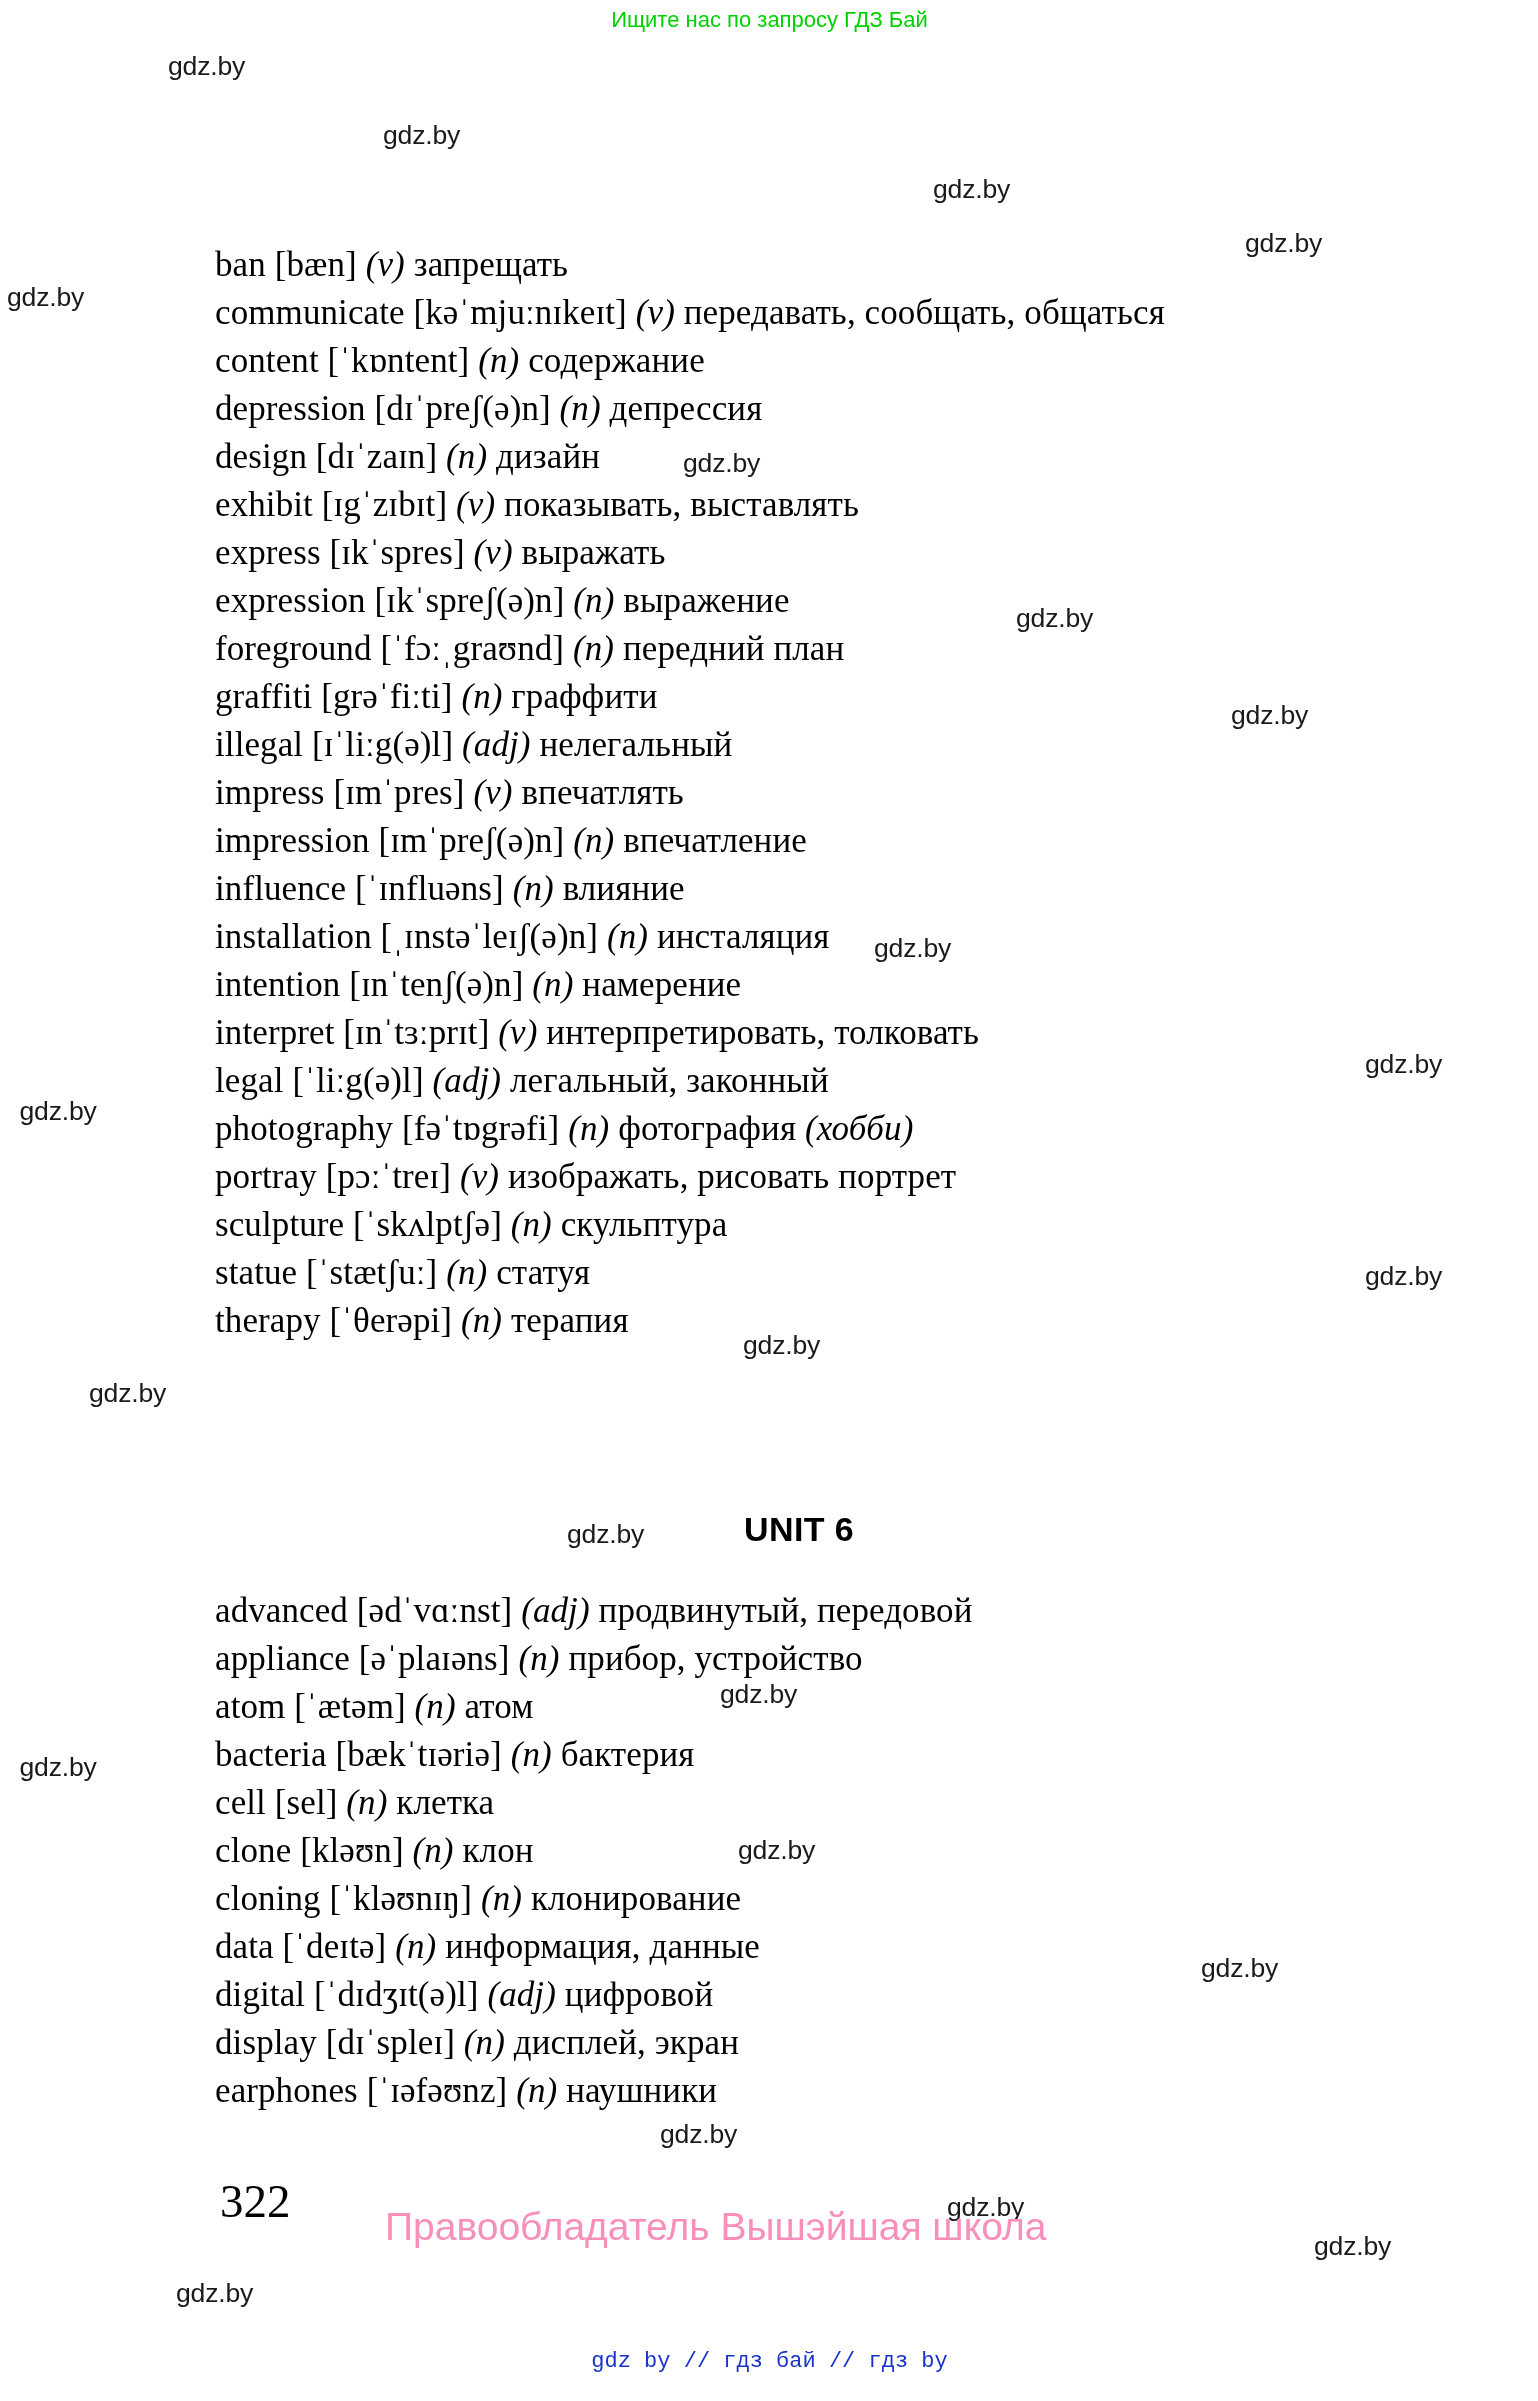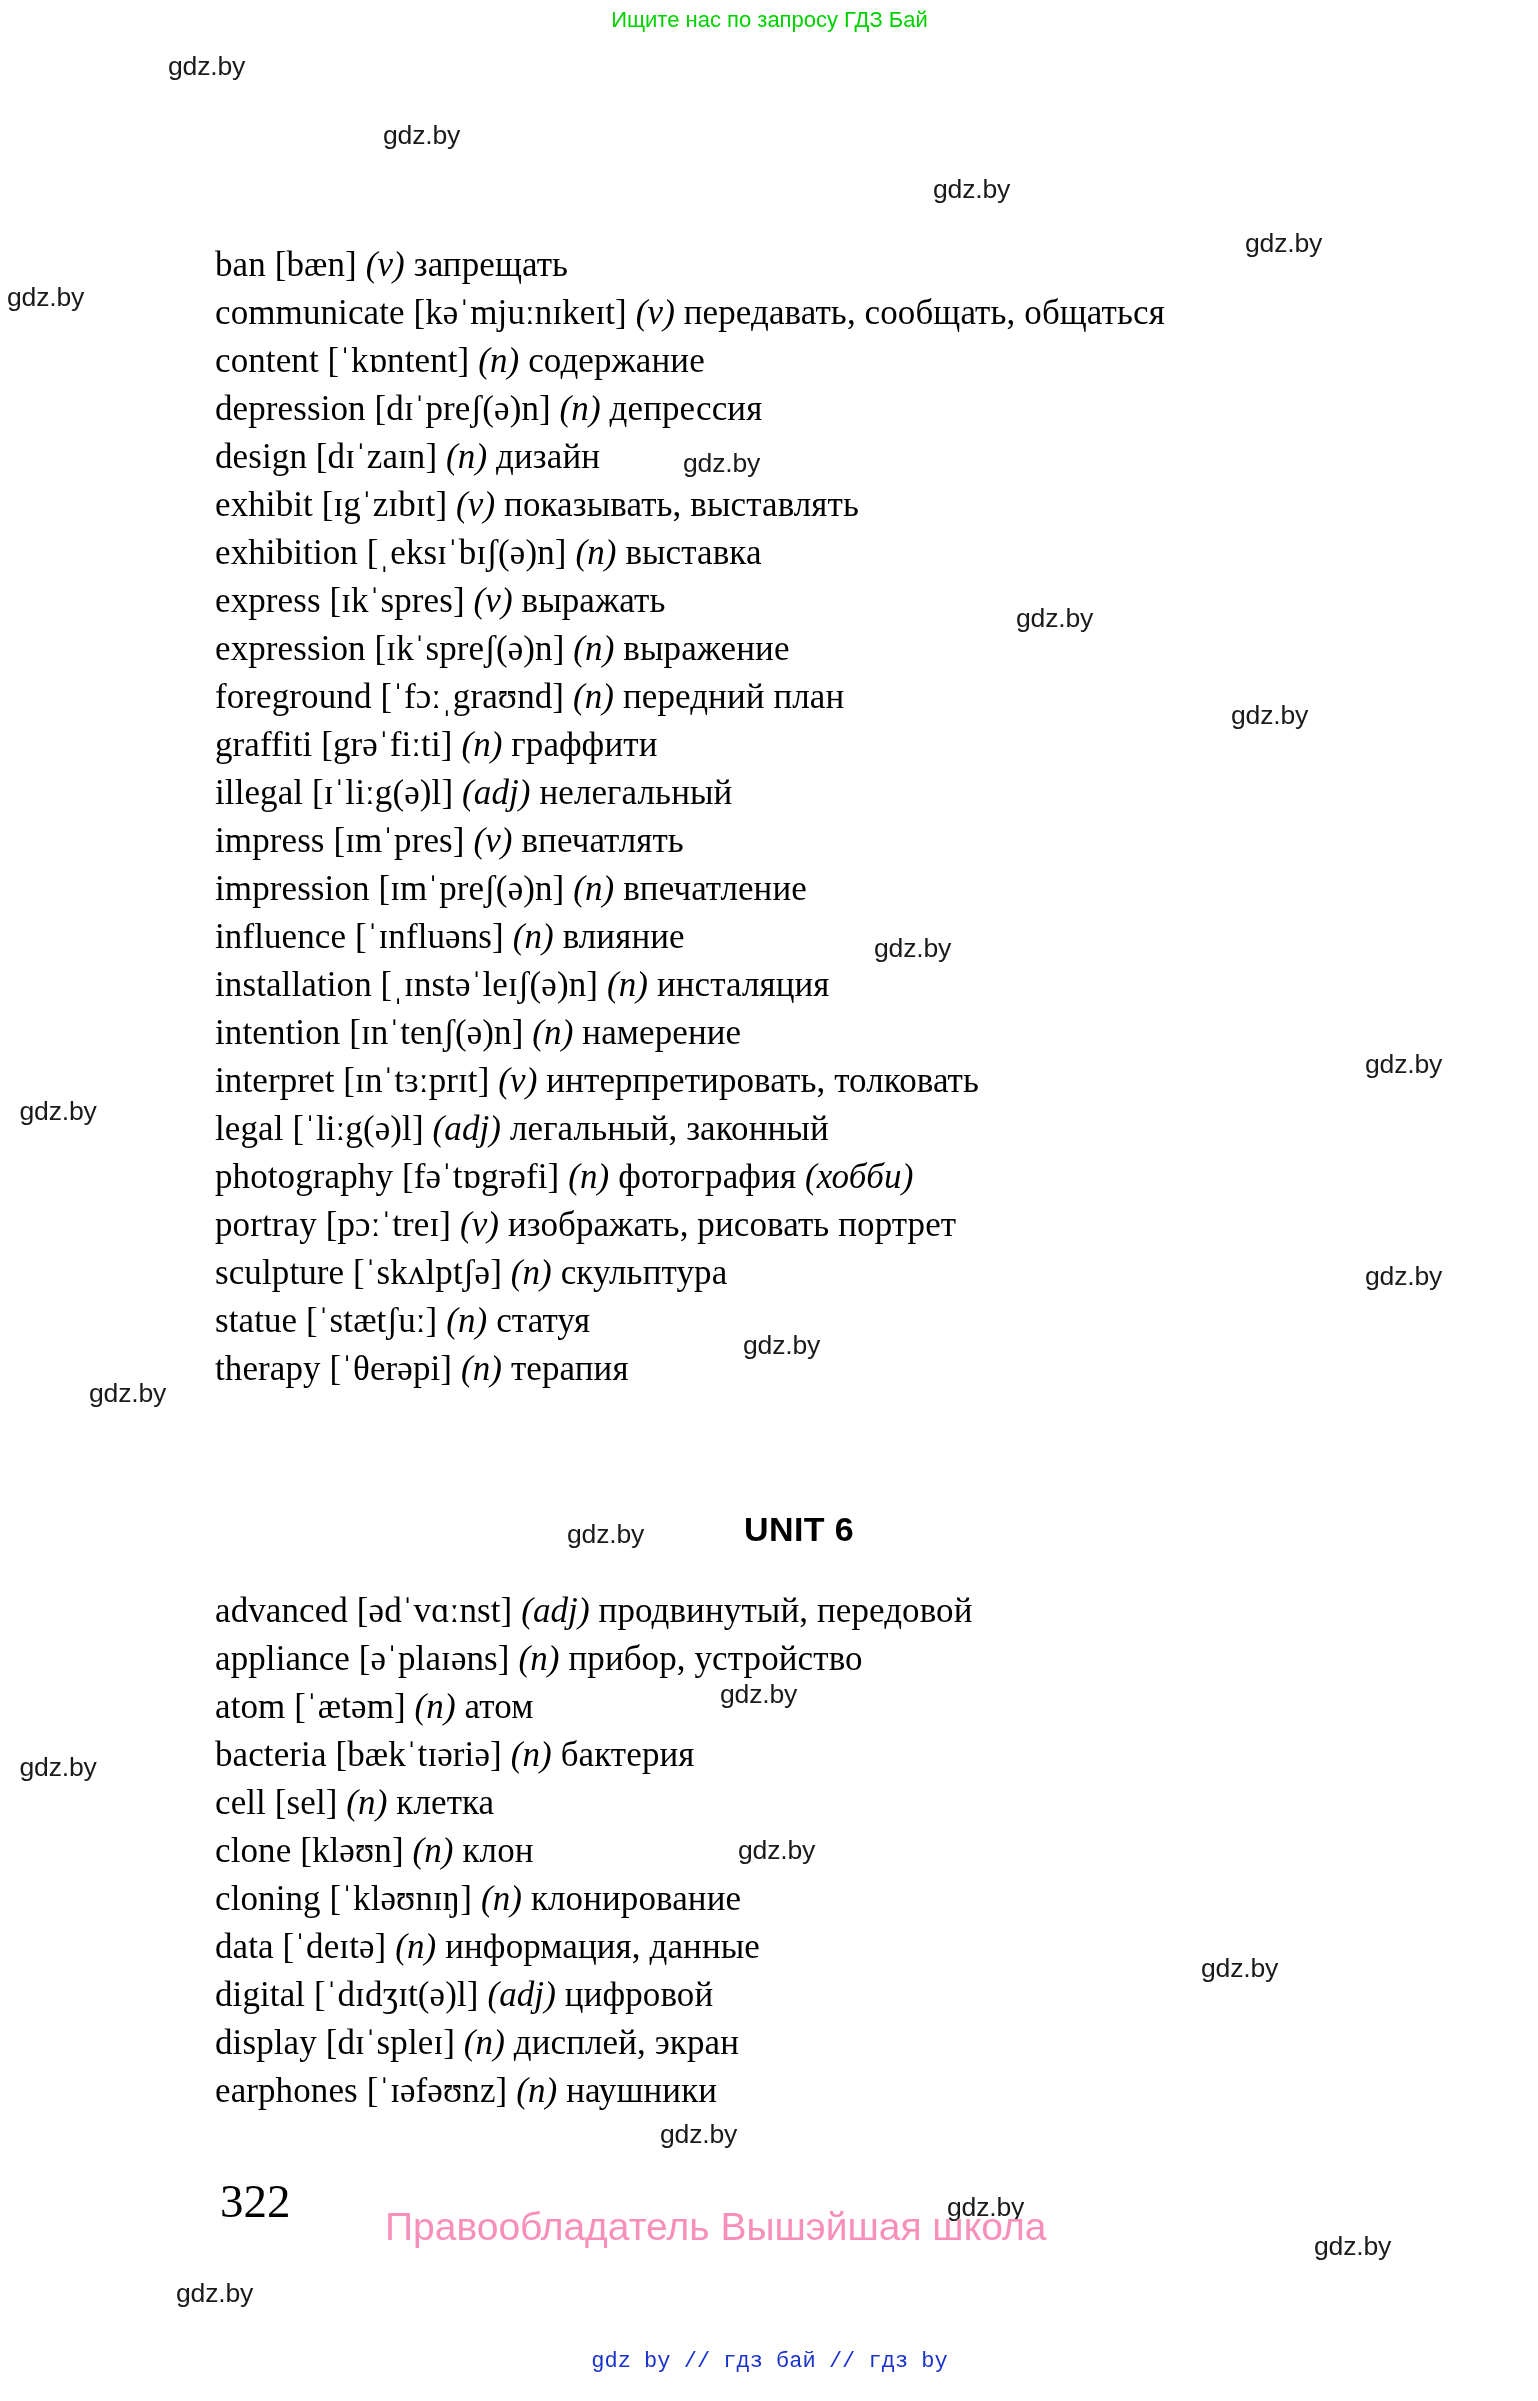--- a/index.html
+++ b/index.html
@@ -143,21 +143,20 @@
       <div class="wm" style="left: 176px; top: 2278px;">gdz.by</div>
     </div>
 
   <div class="entries" id="entries-list">
       <div class="entry"><span class="hw">ban</span> <span class="ipa">[bæn]</span> <span class="pos">(v)</span> <span class="tr">запрещать</span></div>
       <div class="entry"><span class="hw">communicate</span> <span class="ipa">[kəˈmjuːnɪkeɪt]</span> <span class="pos">(v)</span> <span class="tr">передавать, сообщать, общаться</span></div>
       <div class="entry"><span class="hw">content</span> <span class="ipa">[ˈkɒntent]</span> <span class="pos">(n)</span> <span class="tr">содержание</span></div>
       <div class="entry"><span class="hw">depression</span> <span class="ipa">[dɪˈpreʃ(ə)n]</span> <span class="pos">(n)</span> <span class="tr">депрессия</span></div>
       <div class="entry"><span class="hw">design</span> <span class="ipa">[dɪˈzaɪn]</span> <span class="pos">(n)</span> <span class="tr">дизайн</span></div>
       <div class="entry"><span class="hw">exhibit</span> <span class="ipa">[ɪgˈzɪbɪt]</span> <span class="pos">(v)</span> <span class="tr">показывать, выставлять</span></div>
-      <div class="entry"><span class="hw">exhibition</span> <span class="ipa">[ˌeksɪˈbɪʃ(ə)n]</span> <span class="pos">(n)</span> <span class="tr">выставка</span></div>
       <div class="entry"><span class="hw">express</span> <span class="ipa">[ɪkˈspres]</span> <span class="pos">(v)</span> <span class="tr">выражать</span></div>
       <div class="entry"><span class="hw">expression</span> <span class="ipa">[ɪkˈspreʃ(ə)n]</span> <span class="pos">(n)</span> <span class="tr">выражение</span></div>
       <div class="entry"><span class="hw">foreground</span> <span class="ipa">[ˈfɔːˌgraʊnd]</span> <span class="pos">(n)</span> <span class="tr">передний план</span></div>
       <div class="entry"><span class="hw">graffiti</span> <span class="ipa">[grəˈfiːti]</span> <span class="pos">(n)</span> <span class="tr">граффити</span></div>
       <div class="entry"><span class="hw">illegal</span> <span class="ipa">[ɪˈliːg(ə)l]</span> <span class="pos">(adj)</span> <span class="tr">нелегальный</span></div>
       <div class="entry"><span class="hw">impress</span> <span class="ipa">[ɪmˈpres]</span> <span class="pos">(v)</span> <span class="tr">впечатлять</span></div>
       <div class="entry"><span class="hw">impression</span> <span class="ipa">[ɪmˈpreʃ(ə)n]</span> <span class="pos">(n)</span> <span class="tr">впечатление</span></div>
       <div class="entry"><span class="hw">influence</span> <span class="ipa">[ˈɪnfluəns]</span> <span class="pos">(n)</span> <span class="tr">влияние</span></div>
       <div class="entry"><span class="hw">installation</span> <span class="ipa">[ˌɪnstəˈleɪʃ(ə)n]</span> <span class="pos">(n)</span> <span class="tr">инсталяция</span></div>
       <div class="entry"><span class="hw">intention</span> <span class="ipa">[ɪnˈtenʃ(ə)n]</span> <span class="pos">(n)</span> <span class="tr">намерение</span></div>

